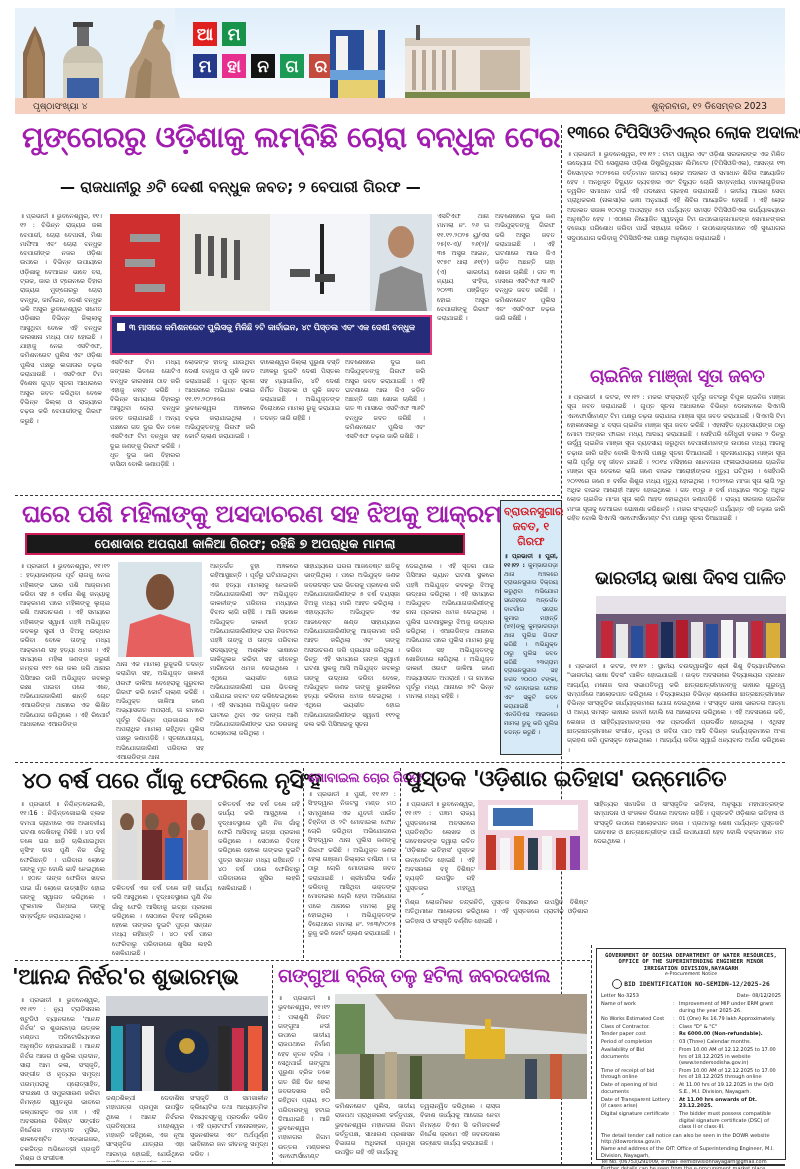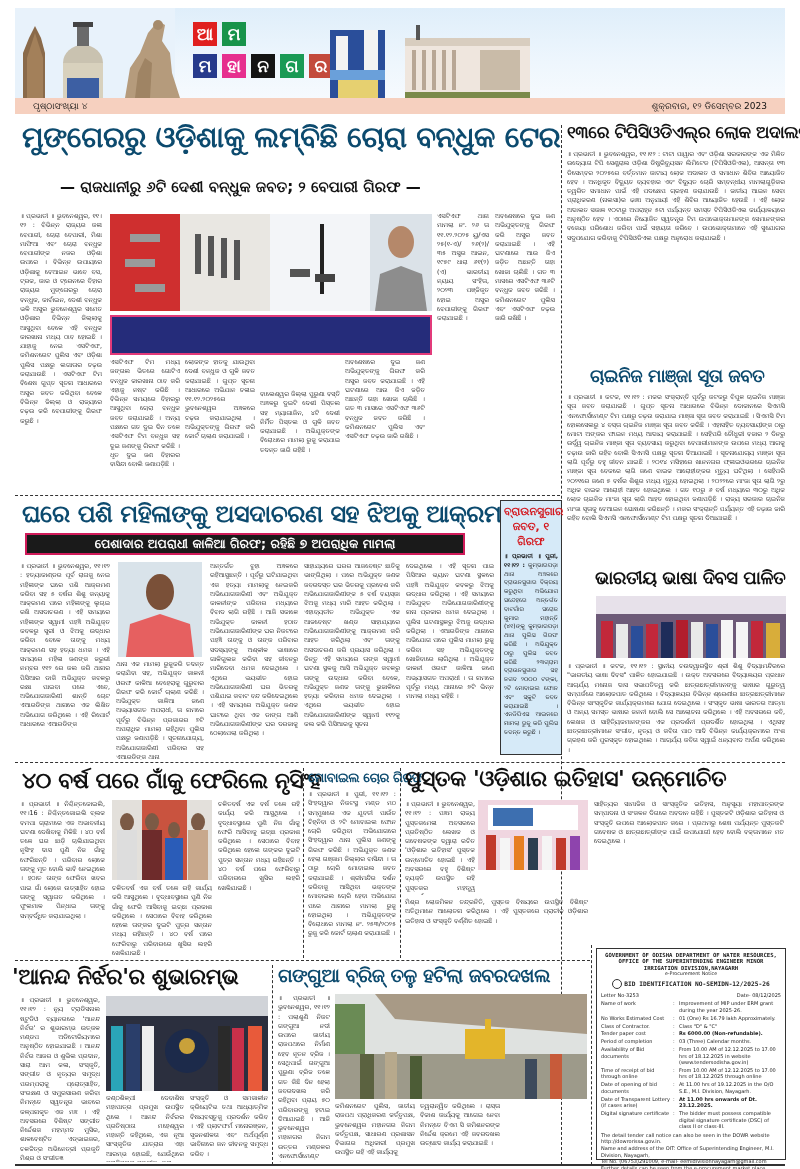--- a/index.html
+++ b/index.html
@@ -14,21 +14,21 @@
   .logo { position: absolute; left: 178px; top: 14px; width: 140px; height: 70px; }
   .logo-row { display: flex; gap: 5px; margin-bottom: 8px; }
   .logo-row:first-child { margin-left: 0; }
   .logo-tile { width: 24px; height: 24px; color: #fff; font-weight: bold; font-size: 17px;
     display: flex; align-items: center; justify-content: center; font-family: "DejaVu Sans", sans-serif; }
 
   .dateline-bar { position: absolute; left: 15px; top: 98px; width: 770px; height: 16px;
     background: #f6d0bf; font-size: 9px; display: flex; justify-content: space-between; align-items: center; padding: 0 18px; }
 
   
-  .headline { position: absolute; color: #0c4a6e; font-weight: bold; white-space: nowrap; letter-spacing: -0.5px; }
+  .headline { position: absolute; color: #a21caf; font-weight: bold; white-space: nowrap; letter-spacing: -0.5px; }
   .headline.black { color: #111; }
   .subhead { position: absolute; font-weight: bold; font-size: 15px; white-space: nowrap; }
   .col { position: absolute; font-size: 6.4px; line-height: 9.3px; color: #222; text-align: justify; overflow: hidden; }
   .col .dl { font-weight: normal; }
   .vrule { position: absolute; border-left: 1px dashed #333; }
   .hrule { position: absolute; border-top: 1.5px dashed #333; }
   .photo { position: absolute; overflow: hidden; }
 
   
   .hl-box { position: absolute; left: 215px; top: 313px; width: 303px; height: 40px; background: #252c7a;
@@ -149,25 +149,26 @@
 </div>
 <div class="photo" style="left:370px;top:214px;width:62px;height:97px;background:#cfd8e0;">
   <svg width="62" height="97" viewBox="0 0 62 97">
     <rect width="62" height="97" fill="#dbe2e8"></rect>
     <ellipse cx="31" cy="28" rx="13" ry="16" fill="#b5886a"></ellipse>
     <path d="M5 97 L10 60 L31 52 L52 60 L57 97 Z" fill="#8d8d8d"></path>
   </svg>
 </div>
 
 <div class="hl-box" style="left:110px;top:315px;width:322px;">
+  <div><span class="sq"></span><span>୩ ମାସରେ କମିଶନରେଟ ପୁଲିସକୁ ମିଳିଛି ୨ଟି କାର୍ବାଇନ, ୪୯ ପିସ୍ତଲ ଏବଂ ଏକ ଦେଶୀ ବନ୍ଧୁକ</span></div>
 </div>
 
 <div class="col" style="left:110px;top:358px;width:70px;height:132px;">ଏସଟିଏଫ ଟିମ ମଧ୍ୟ ଜଙ୍ଗଲ ଭିତରେ ଗୋଟିଏ ବନ୍ଧୁକ କାରଖାନା ଠାବ କରି ଏହାକୁ ନଷ୍ଟ କରିଛି । ବିଭିନ୍ନ ସମୟରେ ବିହାରରୁ ଆସୁଥିବା ଚୋରା ବନ୍ଧୁକ ଜବତ କରାଯାଇଛି । ଅନ୍ୟ ପକ୍ଷରେ ଗତ ଦୁଇ ଦିନ ତଳେ ଏସଟିଏଫ ଟିମ ବନ୍ଧୁକ ସହ ଦୁଇ ଜଣଙ୍କୁ ଗିରଫ କରିଛି । ଧୃତ ଦୁଇ ଜଣ ବିହାରର ବାସିନ୍ଦା ବୋଲି ଜଣାପଡ଼ିଛି ।</div>
 <div class="col" style="left:185px;top:358px;width:70px;height:132px;">ଲୋକଙ୍କ ହାତକୁ ଯାଉଥିବା ଦେଶୀ ବନ୍ଧୁକ ଓ ଗୁଳି ଜବତ କରାଯାଇଛି । ଗୁପ୍ତ ସୂଚନା ଆଧାରରେ ଅଭିଯାନ ଚଳାଇ ୧୧.୧୨.୨୦୨୫ରେ ଭୁବନେଶ୍ୱର ଅଞ୍ଚଳରେ ଚଢ଼ଉ କରାଯାଇଥିଲା । ଅଭିଯୁକ୍ତଙ୍କୁ ଗିରଫ କରି କୋର୍ଟ ଚାଲାଣ କରାଯାଇଛି ।</div>
-<div class="col" style="left:260px;top:358px;width:80px;height:132px;margin-top:32px;">ବାଲେଶ୍ୱର ଜିଲ୍ଲା ପୁରୁଣା ବସ୍ତି ଅଞ୍ଚଳରୁ ଦୁଇଟି ଦେଶୀ ପିସ୍ତଲ ସହ ମ୍ୟାଗାଜିନ, ୪ଟି ଦେଶୀ ନିର୍ମିତ ପିସ୍ତଲ ଓ ଗୁଳି ଜବତ କରାଯାଇଛି । ଅଭିଯୁକ୍ତଙ୍କ ବିରୋଧରେ ମାମଲା ରୁଜୁ କରାଯାଇ ତଦନ୍ତ ଜାରି ରହିଛି ।</div>
+<div class="col" style="left:260px;top:358px;width:80px;height:132px;">ବାଲେଶ୍ୱର ଜିଲ୍ଲା ପୁରୁଣା ବସ୍ତି ଅଞ୍ଚଳରୁ ଦୁଇଟି ଦେଶୀ ପିସ୍ତଲ ସହ ମ୍ୟାଗାଜିନ, ୪ଟି ଦେଶୀ ନିର୍ମିତ ପିସ୍ତଲ ଓ ଗୁଳି ଜବତ କରାଯାଇଛି । ଅଭିଯୁକ୍ତଙ୍କ ବିରୋଧରେ ମାମଲା ରୁଜୁ କରାଯାଇ ତଦନ୍ତ ଜାରି ରହିଛି ।</div>
 <div class="col" style="left:345px;top:358px;width:80px;height:132px;">ଅବଶେଷରେ ଦୁଇ ଜଣ ଅଭିଯୁକ୍ତଙ୍କୁ ଗିରଫ କରି ଅସ୍ତ୍ର ଜବତ କରାଯାଇଛି । ଏହି ଘଟଣାରେ ଆଉ କିଏ ଜଡ଼ିତ ଅଛନ୍ତି ତାହା ଖୋଜା ଚାଲିଛି । ଗତ ୩ ମାସରେ ଏସଟିଏଫ ୩୬ଟି ବନ୍ଧୁକ ଜବତ କରିଛି । କମିଶନରେଟ ପୁଲିସ ଏବଂ ଏସଟିଏଫ ଚଢ଼ଉ ଜାରି ରଖିଛି ।</div>
 <div class="col" style="left:437px;top:212px;width:52px;height:278px;">ଏସଟିଏଫ ଥାନା ମାମଲା ନଂ. ୨୬ ତା ୧୧.୧୨.୨୦୨୫ ୟୁ/ଏସ ୨୫(୧-ଏ)/ ୨୬(୨)/୩୫ ଅସ୍ତ୍ର ଆଇନ, ୧୯୫୯ ଧାରା ୬୧(୨)(ଏ) ଭାରତୀୟ ନ୍ୟାୟ ସଂହିତା, ୨୦୨୩ ପଞ୍ଜିକୃତ ହୋଇ ଅସ୍ତ୍ର ବେପାରୀଙ୍କୁ ଗିରଫ କରାଯାଇଛି ।</div>
 <div class="col" style="left:495px;top:212px;width:60px;height:278px;">ଅବଶେଷରେ ଦୁଇ ଜଣ ଅଭିଯୁକ୍ତଙ୍କୁ ଗିରଫ କରି ଅସ୍ତ୍ର ଜବତ କରାଯାଇଛି । ଏହି ଘଟଣାରେ ଆଉ କିଏ ଜଡ଼ିତ ଅଛନ୍ତି ତାହା ଖୋଜା ଚାଲିଛି । ଗତ ୩ ମାସରେ ଏସଟିଏଫ ୩୬ଟି ବନ୍ଧୁକ ଜବତ କରିଛି । କମିଶନରେଟ ପୁଲିସ ଏବଂ ଏସଟିଏଫ ଚଢ଼ଉ ଜାରି ରଖିଛି ।</div>
 
 <div class="vrule" style="left:561px;top:125px;height:1040px;"></div>
 
 <div class="headline black" style="left:567px;top:122px;font-size:17px;">୧୩ରେ ଟିପିସିଓଡିଏଲ୍‌ର ଲୋକ ଅଦାଲତ</div>
 <div class="col" style="left:567px;top:150px;width:218px;height:212px;">
   <span class="dl">॥ ପ୍ରଭାତୀ ॥ ଭୁବନେଶ୍ୱର, ୧୧।୧୨ :</span>
   <span>ଟାଟା ପାୱାର ଏବଂ ଓଡ଼ିଶା ସରକାରଙ୍କ ଏକ ମିଳିତ ଉଦ୍ୟୋଗ ଟିପି ସେଣ୍ଟ୍ରାଲ ଓଡ଼ିଶା ଡିଷ୍ଟ୍ରିବ୍ୟୁସନ ଲିମିଟେଡ (ଟିପିସିଓଡିଏଲ), ଆସନ୍ତା ୧୩ ଡିସେମ୍ବର ୨୦୨୫ରେ ବର୍ତ୍ତମାନ କାଟାୟ ଲୋକ ଅଦାଲତ ଓ ସମାଧାନ ଶିବିର ଆୟୋଜିତ ହେବ । ଅନଧିକୃତ ବିଦ୍ୟୁତ ବ୍ୟବହାର ଏବଂ ବିଦ୍ୟୁତ ଚୋରି ସମ୍ବନ୍ଧୀୟ ମାମଲାଗୁଡ଼ିକର ତ୍ୱରିତ ସମାଧାନ ପାଇଁ ଏହି ପଦକ୍ଷେପ ଗ୍ରହଣ କରାଯାଉଛି । ଜାତୀୟ ଆଇନ ସେବା ପ୍ରାଧିକରଣ (ନାଲସା)ର ଢାଞ୍ଚା ଅନୁଯାୟୀ ଏହି ଶିବିର ଆୟୋଜିତ ହେଉଛି । ଏହି ଲୋକ ଅଦାଲତ ସକାଳ ୧୦ଟାରୁ ଅପରାହ୍ନ ୫ଟା ପର୍ଯ୍ୟନ୍ତ ସମସ୍ତ ଟିପିସିଓଡିଏଲ କାର୍ଯ୍ୟାଳୟରେ ଅନୁଷ୍ଠିତ ହେବ । ଏଠାରେ ନିୟୋଜିତ ସ୍ୱତନ୍ତ୍ର ଟିମ ଉପଭୋକ୍ତାମାନଙ୍କ ସେମାନଙ୍କର ବକେୟା ପରିଶୋଧ କରିବା ପାଇଁ ସହାୟତା କରିବେ । ଉପଭୋକ୍ତାମାନେ ଏହି ସୁଯୋଗର ସଦୁପଯୋଗ କରିବାକୁ ଟିପିସିଓଡିଏଲ ପକ୍ଷରୁ ଅନୁରୋଧ କରାଯାଇଛି ।</span>
@@ -334,21 +335,21 @@
         <rect x="25" y="60" width="14" height="45" fill="#5b6240"></rect>
         <rect x="50" y="58" width="12" height="47" fill="#b7a98c"></rect>
     <rect x="75" y="62" width="12" height="43" fill="#4c5c36"></rect>
         <rect x="190" y="65" width="12" height="40" fill="#3d4a5c"></rect>
     <rect x="215" y="60" width="12" height="45" fill="#c75b3a"></rect>
       </g>
     <rect x="0" y="10" width="30" height="50" fill="#6a8b55"></rect>
   </svg>
 </div>
 <div class="col" style="left:335px;top:1102px;width:80px;height:60px;">କମିଶନରେଟ ପୁଲିସ, ଜାତୀୟ ରାଜପଥ ପ୍ରାଧିକରଣ କର୍ତ୍ତୃପକ୍ଷ, ଭୁବନେଶ୍ୱର ମହାନଗର ନିଗମ କର୍ତ୍ତୃପକ୍ଷ, ସାଧାରଣ ପ୍ରଶାସନ ବିଭାଗର ଅଧିକାରୀ ପ୍ରମୁଖ ଉପସ୍ଥିତ ରହି ଏହି କାର୍ଯ୍ୟକୁ</div>
-<div class="col" style="left:420px;top:1102px;width:80px;height:60px;">ତ୍ୱରାନ୍ୱିତ କରିଥିଲେ । ରାସ୍ତା ବିକାଶ କାର୍ଯ୍ୟକୁ ଆଗେଇ ନେବା ନିମନ୍ତେ ବିଏମ ସି କମିଶନରଙ୍କ ନିର୍ଦ୍ଦେଶ କ୍ରମେ ଏହି ଜବରଦଖଲ ଉଚ୍ଛେଦ କାର୍ଯ୍ୟ କରାଯାଇଛି ।</div>
+<div class="col" style="left:420px;top:1102px;width:80px;height:60px;">ତ୍ୱରାନ୍ୱିତ କରିଥିଲେ । ରାସ୍ତା ବିକାଶ କାର୍ଯ୍ୟକୁ ଆଗେଇ ନେବା ନିମନ୍ତେ ବିଏମ ସି କମିକବଳର୍କ ନିର୍ଦ୍ଦେଶ କ୍ରମେ ଏହି ଜବରଦଖଲ ଉଚ୍ଛେଦ କାର୍ଯ୍ୟ କରାଯାଇଛି ।</div>
 
 <div class="vrule" style="left:591px;top:945px;height:220px;"></div>
 
 <div class="tender">
   <div class="t-head">GOVERNMENT OF ODISHA DEPARTMENT OF WATER RESOURCES, OFFICE OF THE SUPERINTENDING ENGINEER MINOR IRRIGATION DIVISION,NAYAGARH</div>
   <div class="t-sub">e-Procurement Notice</div>
   <div class="t-bid"><span class="emblem"></span><span>BID IDENTIFICATION NO-SEMIDN-12/2025-26</span></div>
   <div class="foot" style="margin:0 0 2px;">
     <span>Letter No-3253</span>
     <span>Date- 08/12/2025</span>

